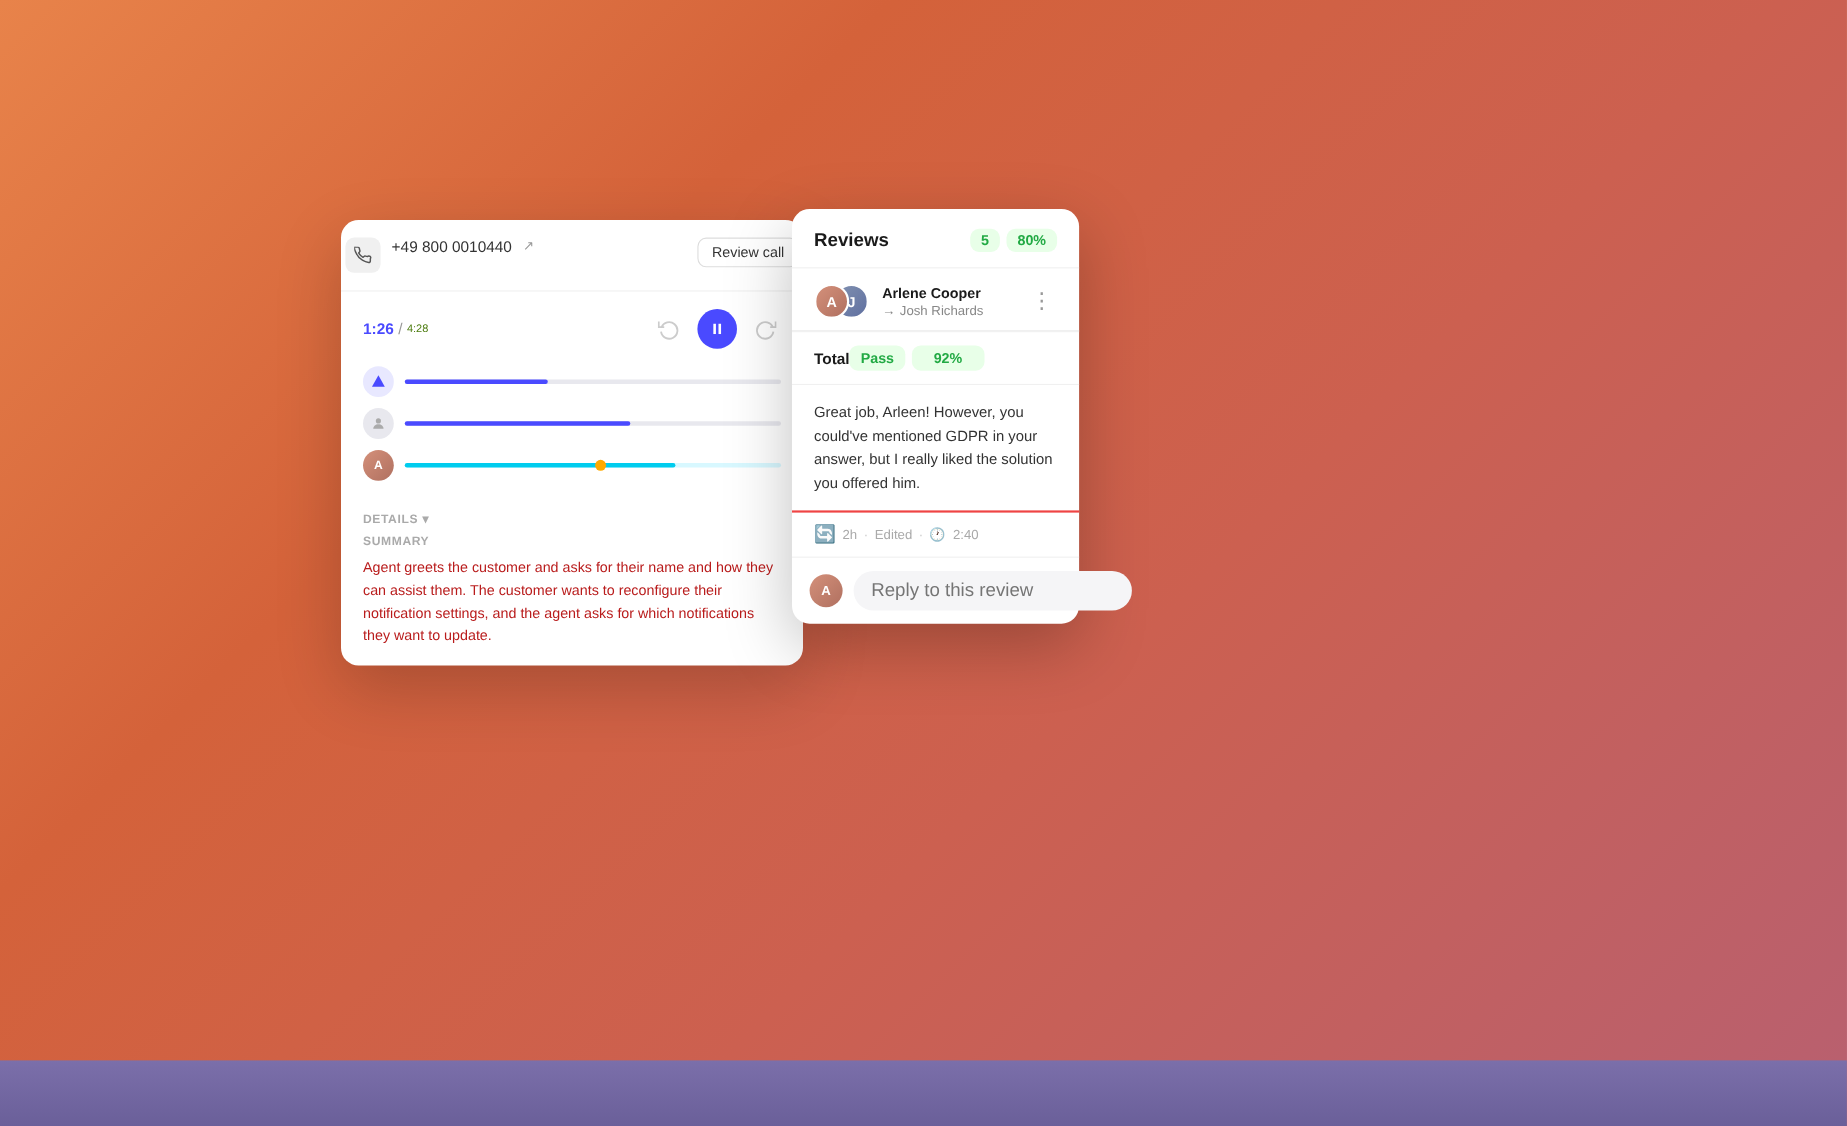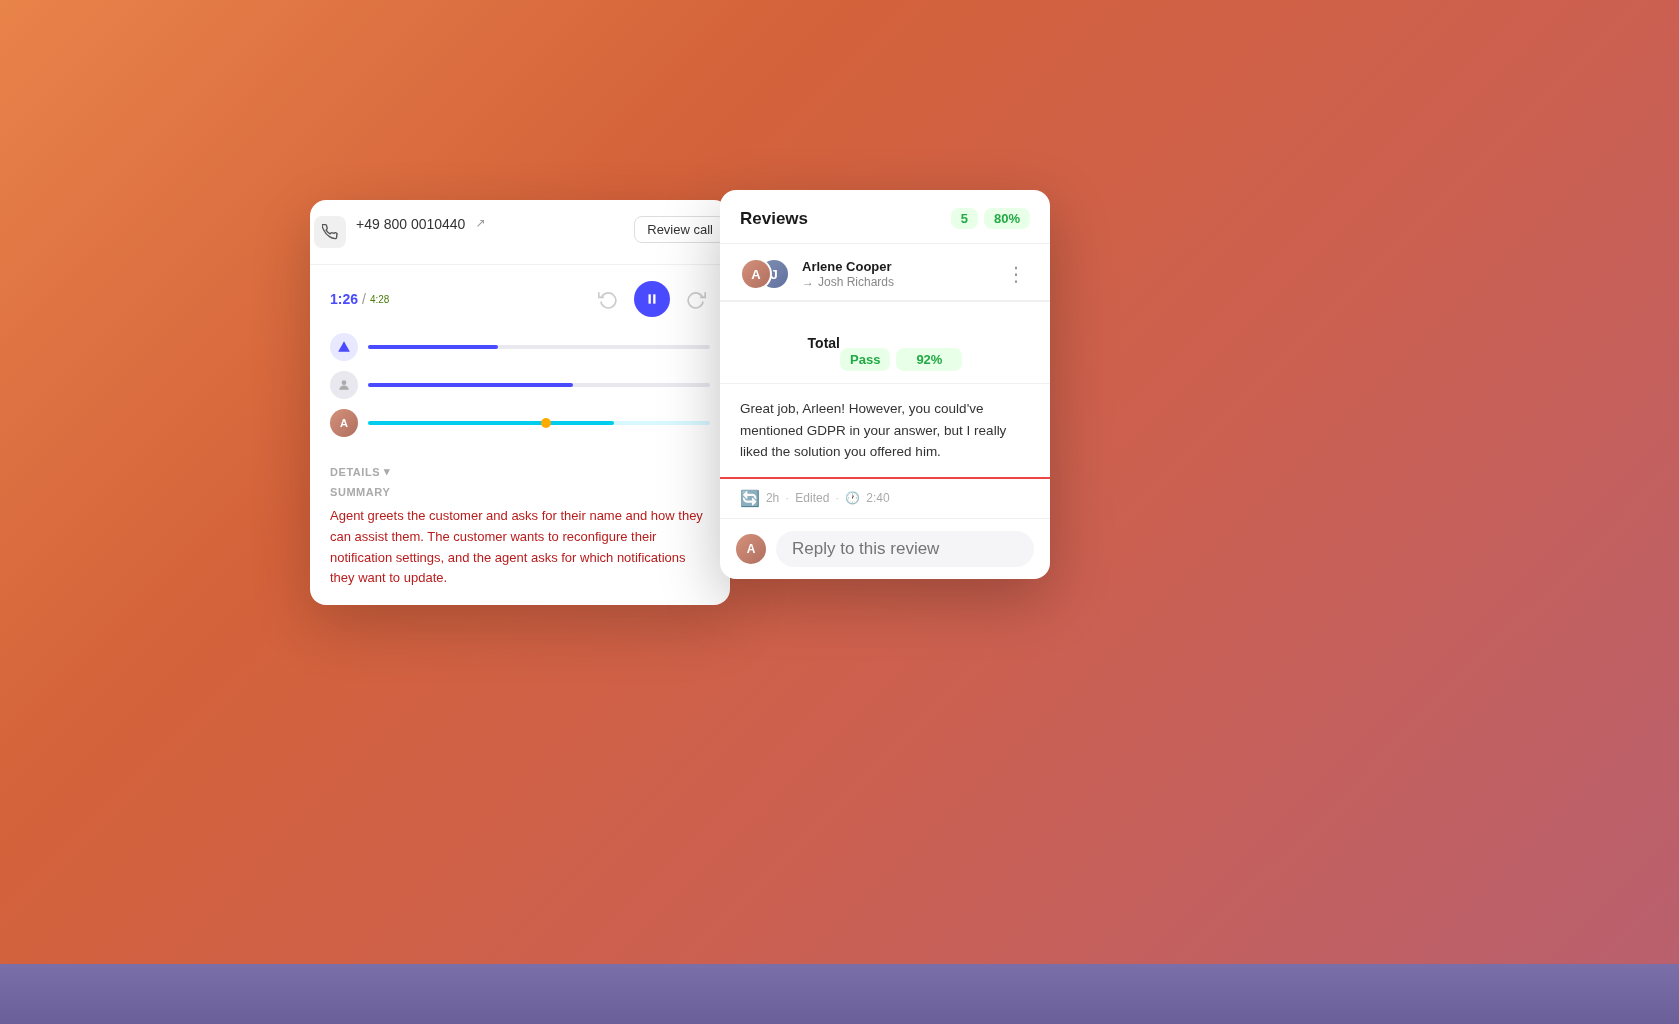--- a/index.html
+++ b/index.html
@@ -232,21 +232,21 @@
     .summary-text {
       font-size: 13px;
       color: #b91c1c;
       line-height: 1.6;
     }
 
     
     .reviews-card {
       background: white;
       border-radius: 16px;
-      width: 330px;
+      width: 261px;
       box-shadow: 0 20px 60px rgba(0,0,0,0.25);
       position: relative;
       z-index: 2;
       margin-left: -10px;
       margin-top: -10px;
     }
     .reviews-header {
       padding: 18px 20px 14px;
       display: flex;
       align-items: center;
@@ -355,35 +355,34 @@
       color: #333;
     }
     .criteria-emoji {
       font-size: 20px;
     }
 
     
     .total-row {
       display: flex;
       align-items: center;
-      justify-content: center;
+      justify-content: flex-start;
       padding: 12px 20px;
       border-top: 1px solid #f0f0f0;
       border-bottom: 1px solid #f0f0f0;
     }
     .total-label {
       font-size: 14px;
       font-weight: 600;
       color: #1a1a1a;
     }
     .total-badges {
       display: flex;
       align-items: center;
       gap: 6px;
-      margin-top: 34px;
     }
     .pass-badge {
       background: #e8ffe8;
       color: #22aa44;
       border-radius: 8px;
       padding: 4px 10px;
       font-size: 13px;
       font-weight: 600;
     }
     .score-badge {

